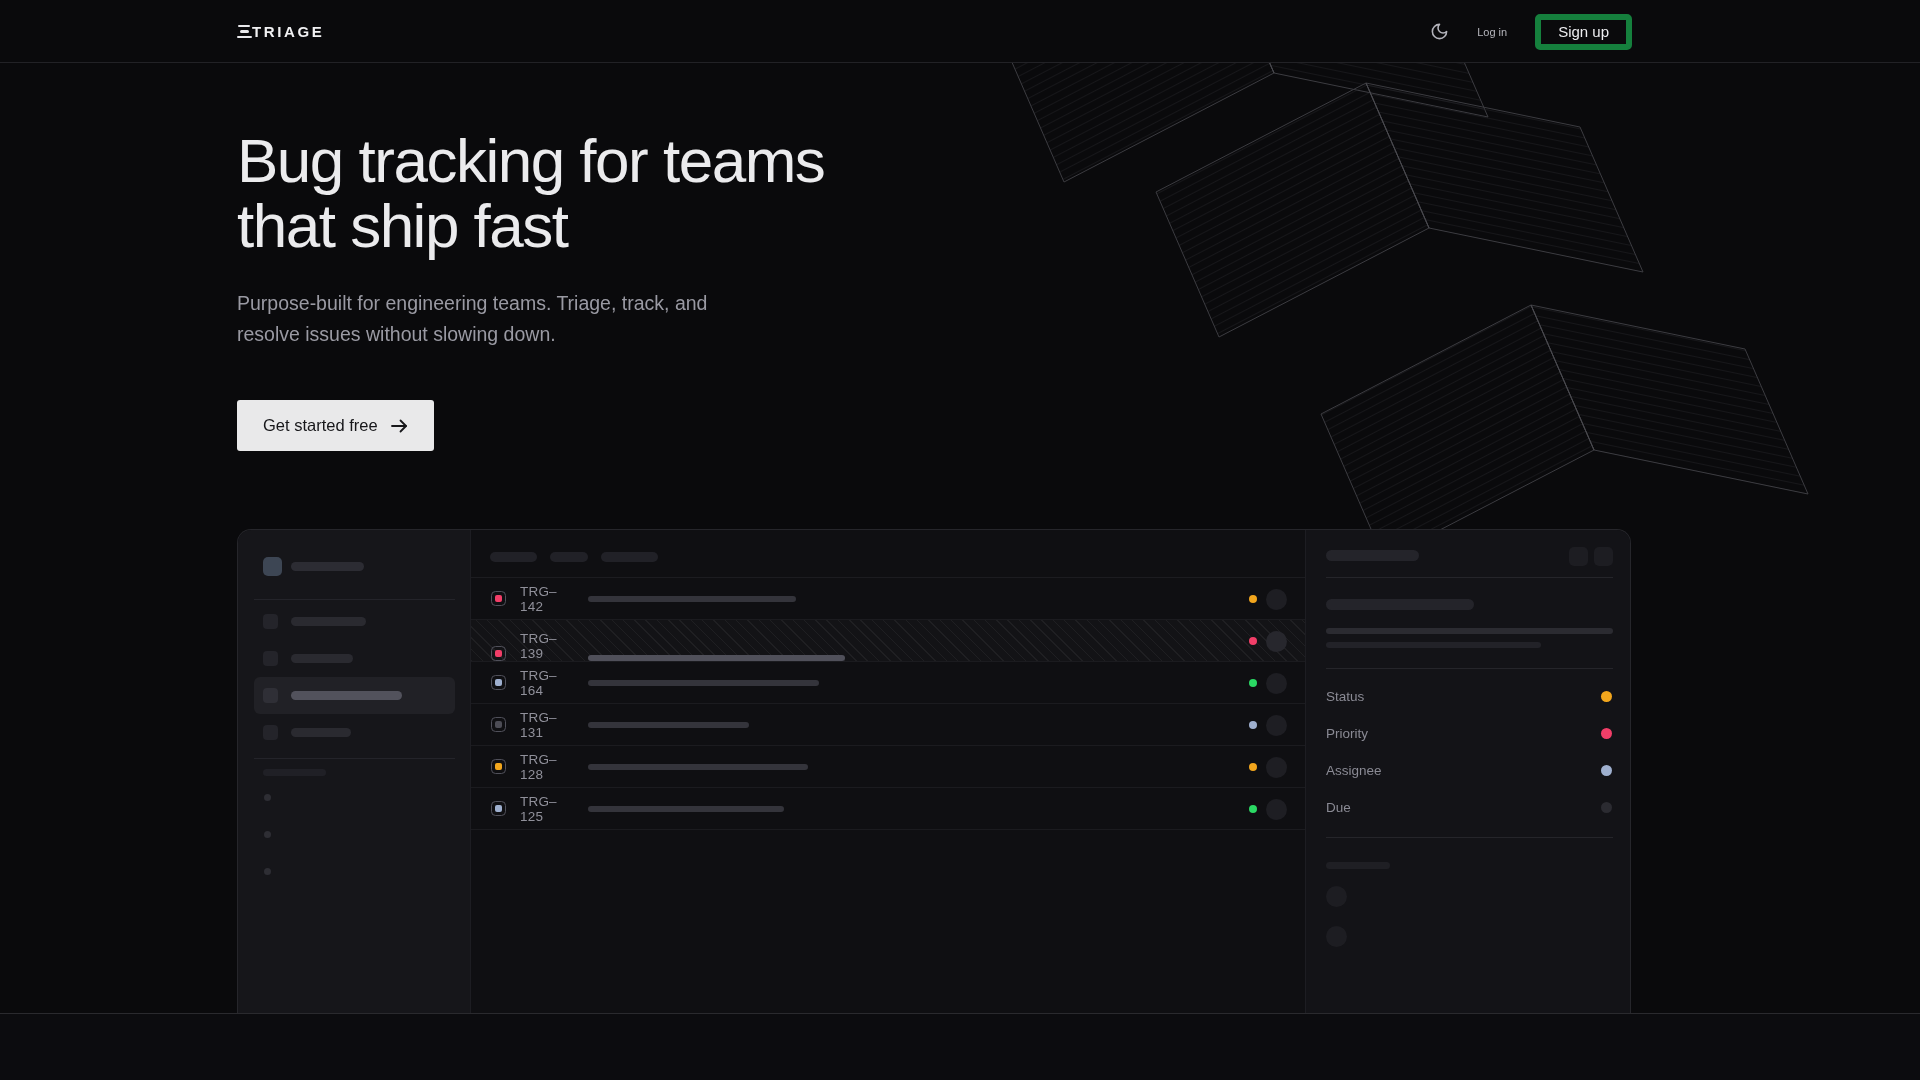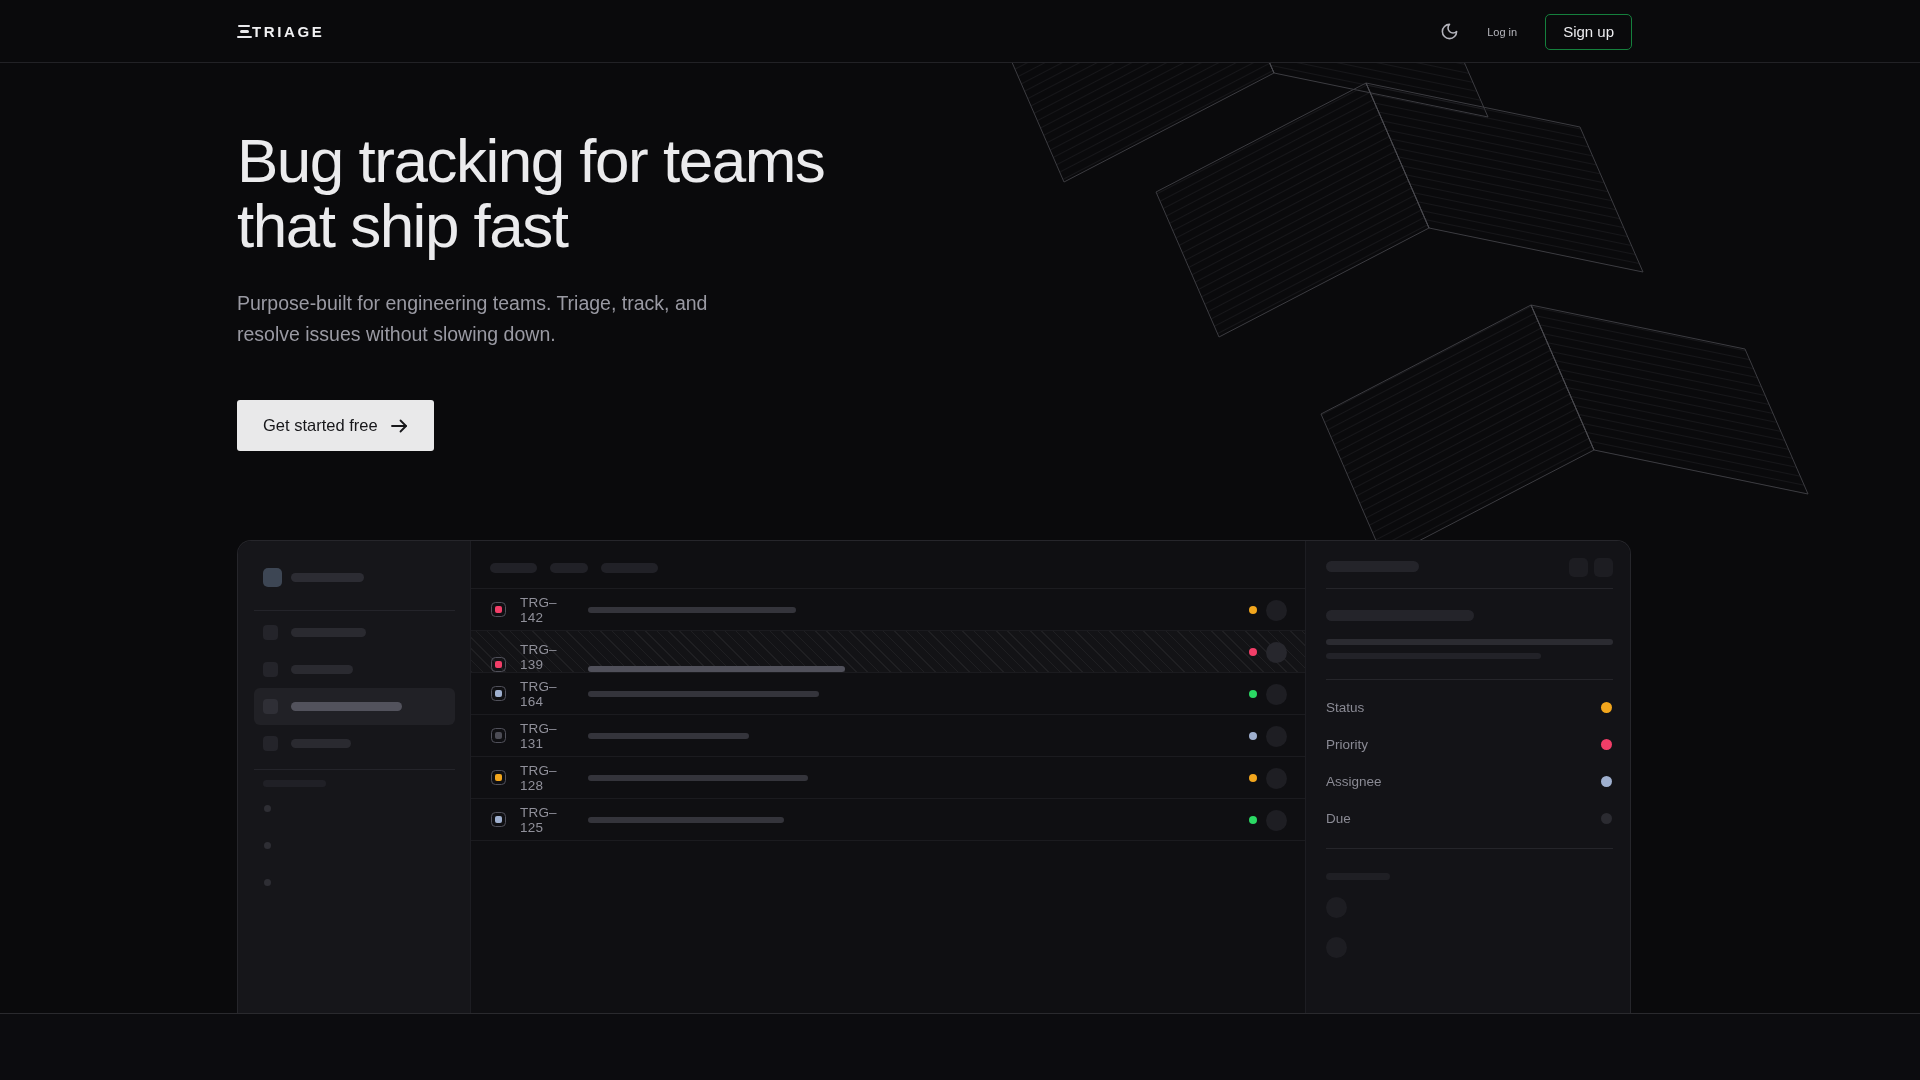--- a/index.html
+++ b/index.html
@@ -28,21 +28,21 @@
   .logo-mark i { position:absolute; display:block; height:2.6px; border-radius:2px; background:#e9e9ec; }
   .logo-mark i:nth-child(1){ top:0; left:1px; width:12px; }
   .logo-mark i:nth-child(2){ top:5.6px; left:2.5px; width:9px; }
   .logo-mark i:nth-child(3){ top:11.2px; left:0; width:15px; }
   .brand-name { font-size:15px; font-weight:700; letter-spacing:2.6px; color:#f1f1f3; }
   .nav-right { display:flex; align-items:center; gap:28px; }
   .theme-toggle { width:20px; height:20px; display:flex; align-items:center; justify-content:center; cursor:pointer; }
   .login-link { font-size:11px; color:#b6b6bd; cursor:pointer; }
   .signup-btn {
     height:36px; padding:0 17px; display:flex; align-items:center;
-    border:1px solid #15803d; border-radius:5px; background:transparent;
+    border:6px solid #15803d; border-radius:5px; background:transparent;
     font-size:15px; color:#ededf0; cursor:pointer;
     font-family:inherit;
   }
 
   
   .hero { position:absolute; left:237px; top:128px; z-index:5; }
   .hero h1 {
     font-size:62px; line-height:65px; font-weight:500;
     letter-spacing:-1.5px; color:#ebebed;
   }
@@ -52,21 +52,21 @@
   .cta-btn {
     margin-top:51px; height:51px; padding:0 26px;
     display:inline-flex; align-items:center; gap:13px;
     background:#e9e9ea; color:#17171a; border:none; border-radius:3px;
     font-size:16.5px; font-weight:500; cursor:pointer;
     font-family:inherit;
   }
 
   
   .card {
-    position:absolute; left:237px; top:540px; width:1394px; height:492px;
+    position:absolute; left:237px; top:529px; width:1394px; height:492px;
     border:1px solid #26262b; border-bottom:none; border-radius:14px 14px 0 0;
     background:#0f0f12; overflow:hidden; z-index:5;
     display:flex;
   }
   .pill { background:#26262c; border-radius:99px; display:block; }
 
   
   .sb { position:relative; width:233px; height:100%; background:#16161a; border-right:1px solid #1d1d22; flex:none; }
   .sb-avatar { position:absolute; left:25px; top:27px; width:19px; height:19px; border-radius:5px; background:#3d4654; }
   .sb-title { position:absolute; left:53px; top:32px; width:73px; height:9px; background:#2c2c33; }

